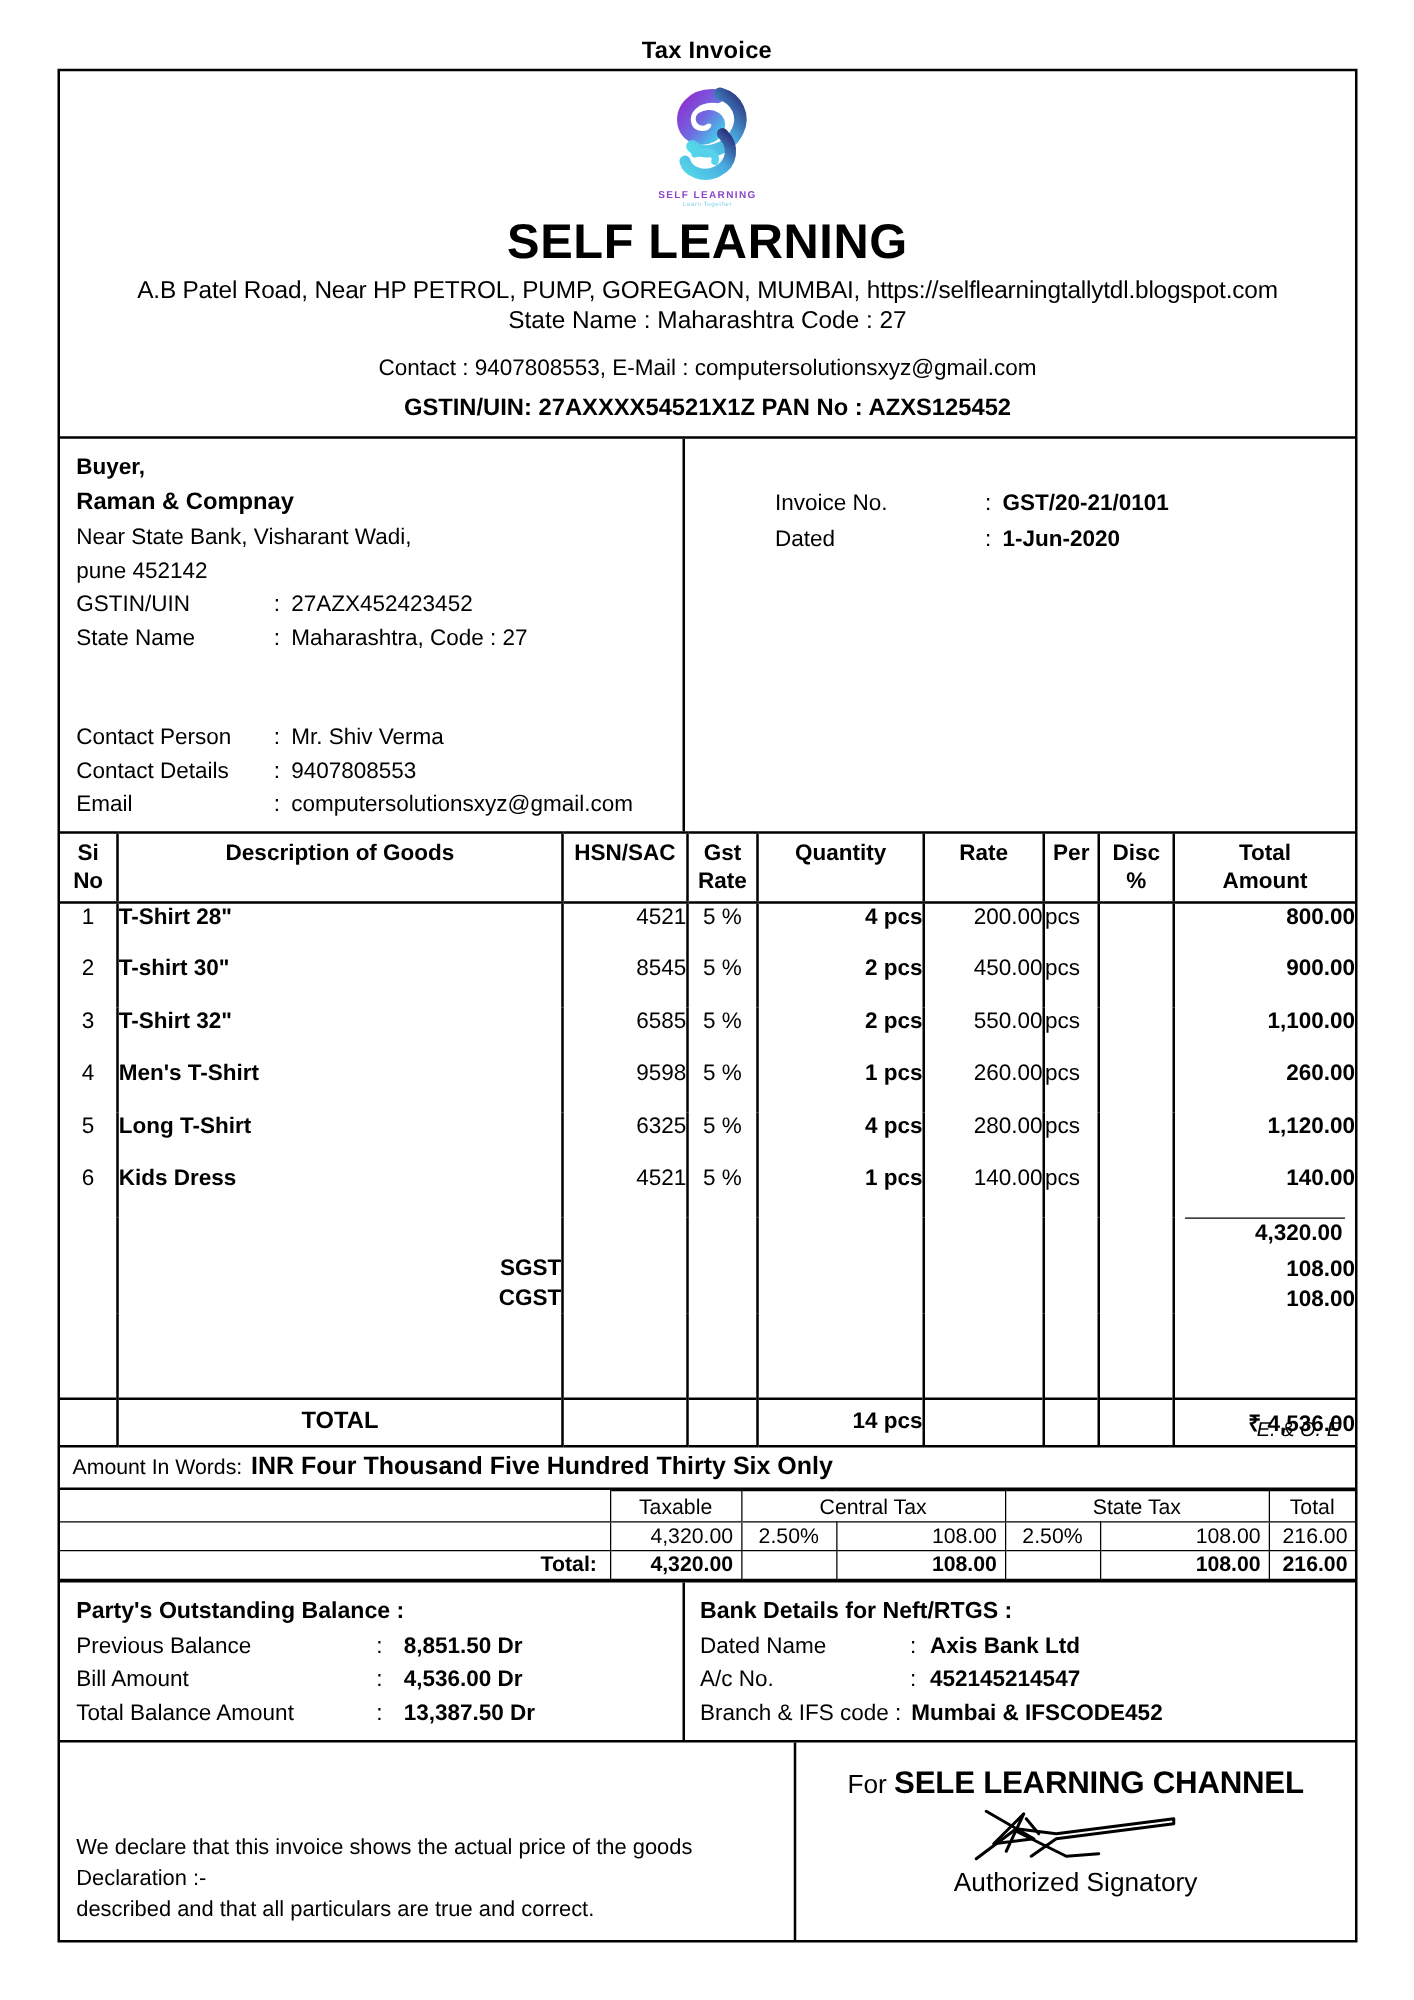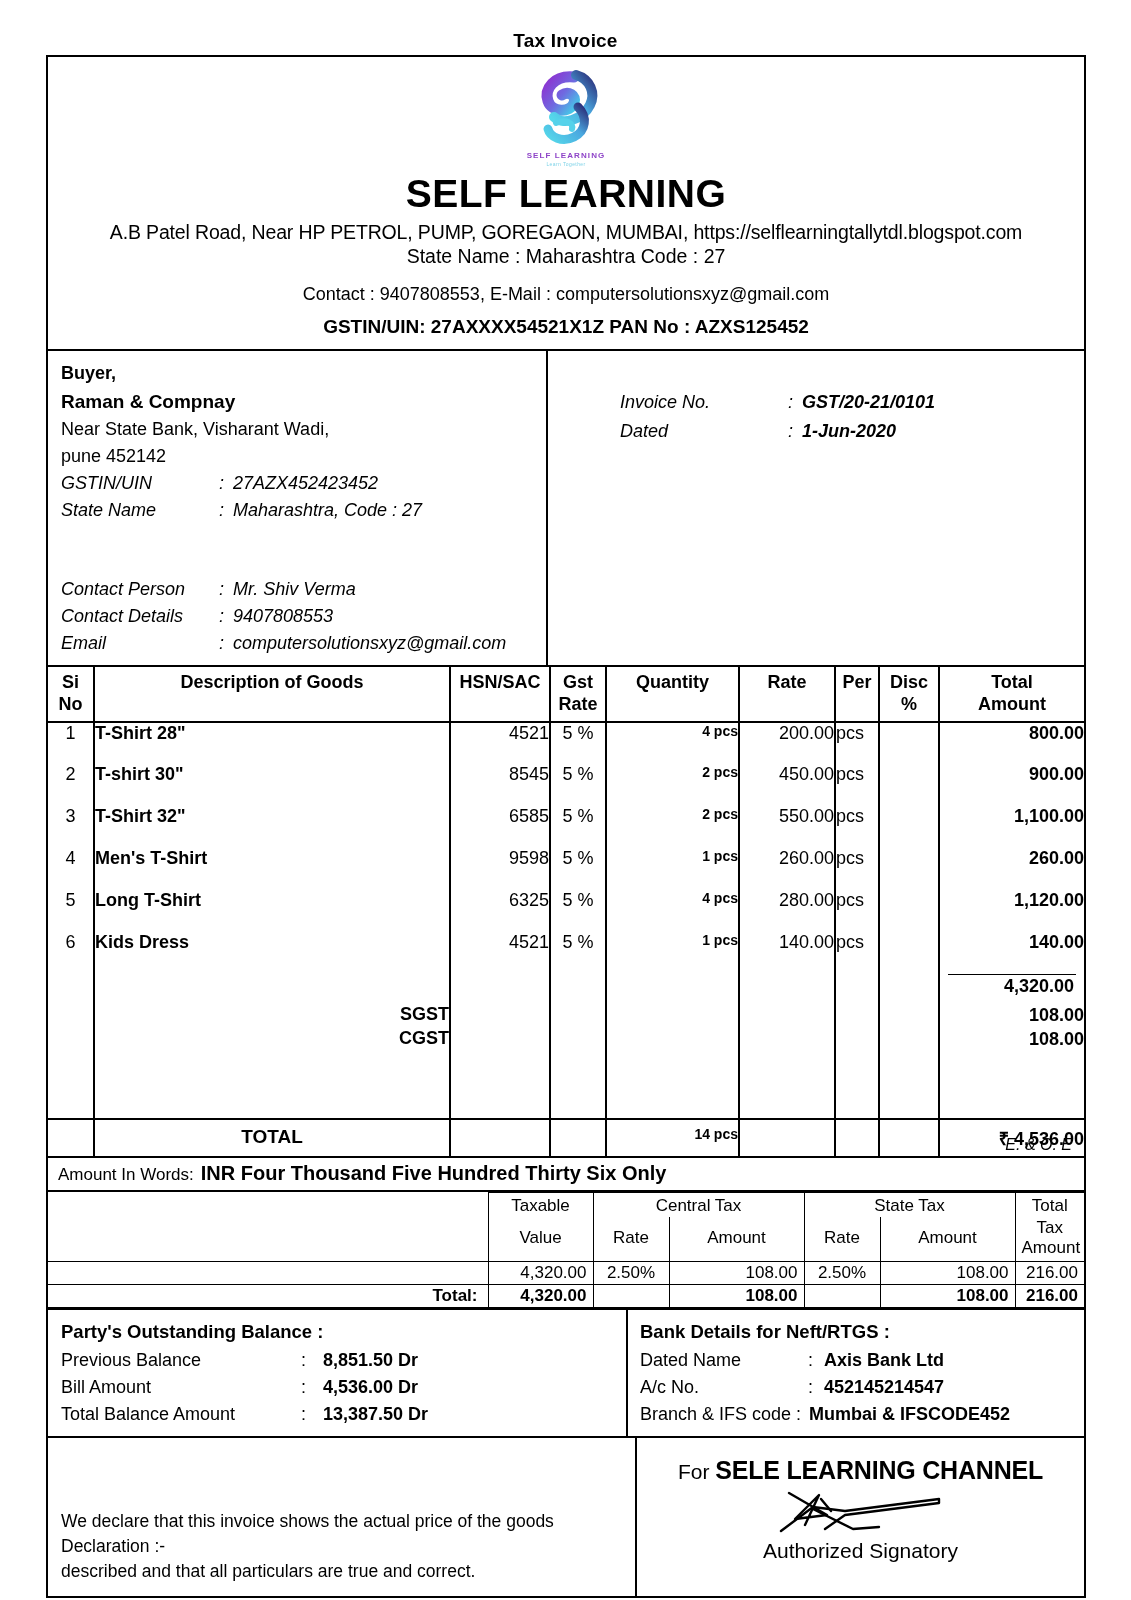--- a/index.html
+++ b/index.html
@@ -81,21 +81,21 @@
   }
   .buyer{
     width:500px;
     border-right:2px solid #000;
     padding:9px 0 8px 13px;
     min-height:265px;
   }
   .buyer .lbl-bold{ font-weight:bold; font-size:18px; line-height:1.5; }
   .buyer .name{ font-weight:bold; font-size:19px; line-height:1.55; }
   .buyer .ln{ font-size:18px; line-height:1.5; }
-  .kv{ display:flex; font-size:18px; line-height:1.5;font-style:italic; }
+  .kv{ display:flex; font-size:18px; line-height:1.5; }
   .kv .k{ width:158px; }
   .kv .c{ width:14px; }
   .kv .v{ }
   .gap{ height:52px; }
 
   .meta{
     flex:1;
     padding:37px 0 0 72px;
   }
   .meta .kv{ font-size:18px; line-height:1.62; }
@@ -134,21 +134,21 @@
   .c-qty{ width:133px; }
   .c-rate{ width:96px; }
   .c-per{ width:44px; }
   .c-disc{ width:60px; }
   .c-amt{ width:145px; }
 
   td.sl{ text-align:center; padding:7px 0 0 0; font-size:18px; }
   td.desc{ text-align:left; padding:7px 0 0 10px; font-weight:bold; font-size:18px; }
   td.hsn{ text-align:right; padding:7px 9px 0 0; font-size:18px; }
   td.gst{ text-align:center; padding:7px 0 0 0; font-size:18px; }
-  td.qty{ text-align:right; padding:7px 9px 0 0; font-weight:bold; font-size:14px; }
+  td.qty{ text-align:right; padding:7px 9px 0 0; font-weight:bold; font-size:18px; }
   td.rate{ text-align:right; padding:7px 7px 0 0; font-size:18px; }
   td.per{ text-align:left; padding:7px 0 0 5px; font-size:18px; }
   td.disc{ }
   td.amt{ text-align:right; padding:7px 10px 0 0; font-weight:bold; font-size:18px; }
 
   tr.item td{ height:42px; }
 
   
   .taxlabel{ text-align:right; padding-right:13px; font-weight:bold; font-size:18px; }
 
@@ -210,21 +210,21 @@
   .taxsum .totlabel{ text-align:right; font-weight:bold; padding-right:10px; }
   .taxsum tr.hdr1 td{ border-bottom:0; padding-top:3px; }
   .taxsum tr.hdr2 td{ border-top:0; padding-bottom:3px; }
 
   
   .lower{
     display:flex;
     border-top:2px solid #000;
   }
   .bal{
-    width:580px;
+    width:500px;
     border-right:2px solid #000;
     padding:8px 0 8px 13px;
   }
   .bank{ flex:1; padding:8px 0 8px 12px; }
   .sec-title{ font-weight:bold; font-size:18.5px; line-height:1.55; }
   .brow{ display:flex; font-size:18px; line-height:1.5; }
   .brow .k{ width:240px; }
   .brow .c{ width:22px; }
   .brow .v{ font-weight:bold;text-align:center; }
   .bank .brow .k{ width:168px; }
@@ -542,29 +542,20 @@
           <col class="ts-t">
       </colgroup>
       <tbody>
         <tr class="hdr1">
           <td class="ts-blank" style="border-top:0;border-bottom:0;"></td>
           <td class="hd">Taxable</td>
           <td class="hd" colspan="2">Central Tax</td>
           <td class="hd" colspan="2">State Tax</td>
           <td class="hd ts-t">Total</td>
         </tr>
-        <tr class="hdr2">
-          <td class="ts-blank" style="border-top:0;border-bottom:0;"></td>
-          <td class="hd">Value</td>
-          <td class="hd">Rate</td>
-          <td class="hd">Amount</td>
-          <td class="hd">Rate</td>
-          <td class="hd">Amount</td>
-          <td class="hd ts-t">Tax Amount</td>
-        </tr>
         <tr>
           <td class="ts-blank"></td>
           <td class="num">4,320.00</td>
           <td class="ctr">2.50%</td>
           <td class="num">108.00</td>
           <td class="ctr">2.50%</td>
           <td class="num">108.00</td>
           <td class="num ts-t">216.00</td>
         </tr>
         <tr>

